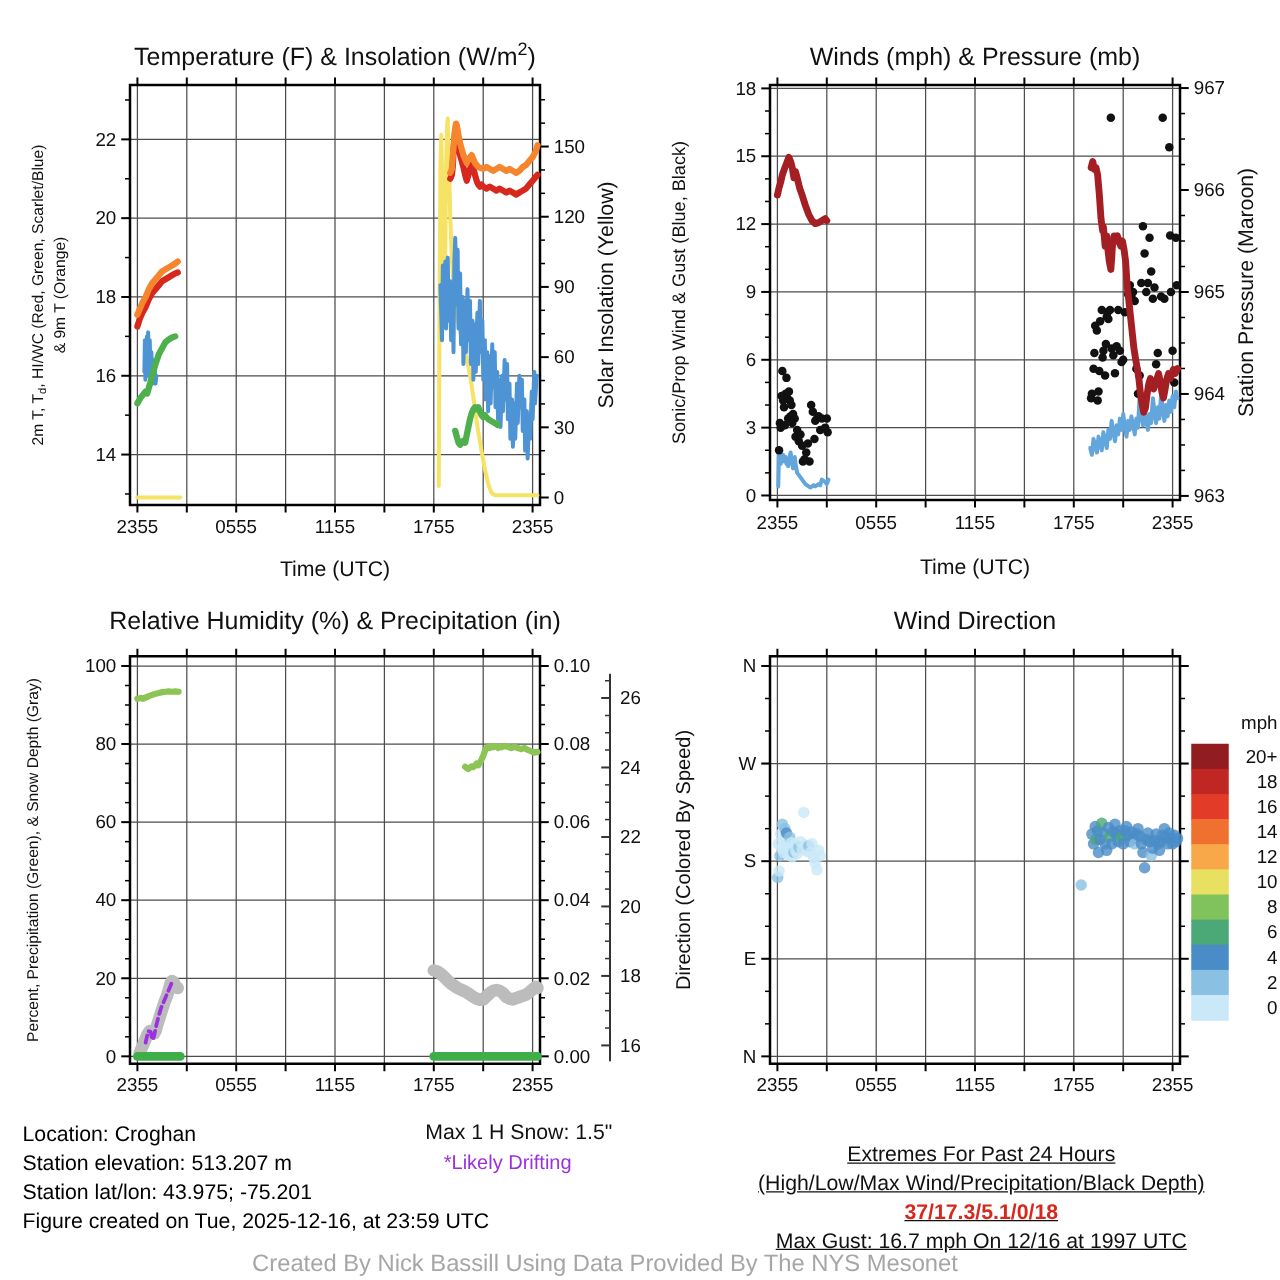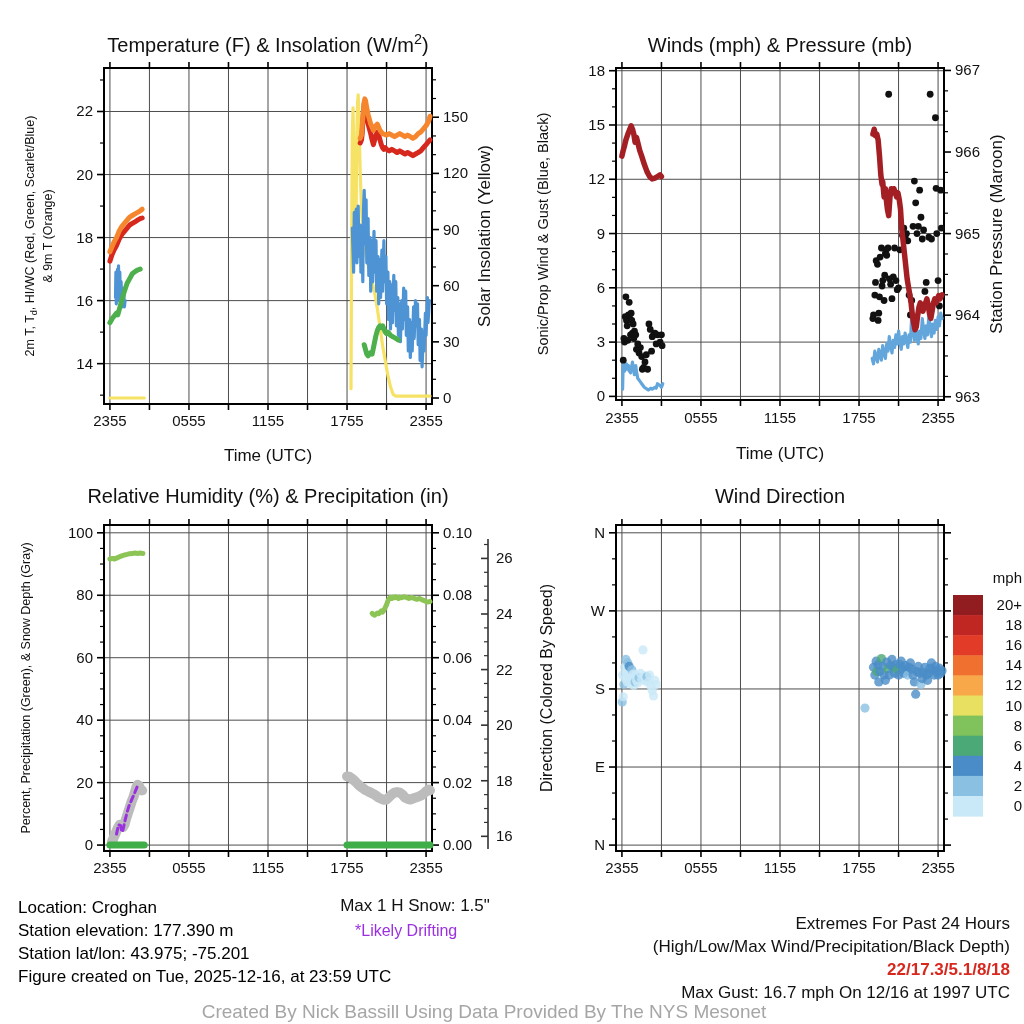--- a/index.html
+++ b/index.html
@@ -6,21 +6,21 @@
   .page{position:relative;width:1024px;height:1024px;background:#fff;overflow:hidden;
         font-family:"Liberation Sans",sans-serif;color:#111;}
   svg.panel{position:absolute;display:block;}
   #chart-0{left:0;top:0;}
   #chart-1{left:512px;top:0;}
   #chart-2{left:0;top:470px;}
   #chart-3{left:512px;top:470px;}
   .f-left{position:absolute;left:18px;top:896px;font-size:17px;line-height:23px;color:#000000;}
   .f-snow{position:absolute;left:325px;top:896px;width:180px;text-align:center;font-size:17px;color:#111;}
   .f-drift{position:absolute;left:355px;top:922px;width:160px;text-align:left;font-size:16px;color:#9b30e0;}
-  .f-right{position:absolute;left:560px;top:912px;width:450px;text-align:right;font-size:17px;line-height:23px;color:#111;}
+  .f-right{position:absolute;left:560px;top:912px;width:450px;text-align:center;font-size:17px;line-height:23px;color:#111;text-decoration:underline;}
   .f-right .extreme-vals{color:#d7281e;font-weight:bold;}
   .f-credit{position:absolute;left:0;top:1001px;width:968px;text-align:center;font-size:19px;color:#a6a6a6;}
 </style>
 </head>
 <body>
 
 <div class="page">
   <svg id="chart-0" class="panel" width="512" height="470">
       <line x1="109.92771084337349" y1="68" x2="109.92771084337349" y2="404" stroke="#4d4d4d" stroke-width="1"></line>
       <line x1="149.44578313253012" y1="68" x2="149.44578313253012" y2="404" stroke="#4d4d4d" stroke-width="1"></line>
@@ -631,29 +631,29 @@
       <rect x="441" y="285.8" width="30" height="20.6" fill="#4a8cc7"></rect>
       <text x="510" y="300.85" text-anchor="end" font-size="15" fill="#111">4</text>
       <rect x="441" y="305.9" width="30" height="20.6" fill="#8ac0e2"></rect>
       <text x="510" y="320.95" text-anchor="end" font-size="15" fill="#111">2</text>
       <rect x="441" y="326" width="30" height="20.6" fill="#c9e8f8"></rect>
       <text x="510" y="341.05" text-anchor="end" font-size="15" fill="#111">0</text>
     </svg>
 
   <div class="f-left">
     <div>Location: Croghan</div>
-    <div>Station elevation: 177.390 m</div>
+    <div>Station elevation: 513.207 m</div>
     <div>Station lat/lon: 43.975; -75.201</div>
     <div>Figure created on Tue, 2025-12-16, at 23:59 UTC</div>
   </div>
 
   <div class="f-snow">Max 1 H Snow: 1.5"</div>
   <div class="f-drift">*Likely Drifting</div>
 
   <div class="f-right">
     <div>Extremes For Past 24 Hours</div>
     <div>(High/Low/Max Wind/Precipitation/Black Depth)</div>
-    <div class="extreme-vals">22/17.3/5.1/8/18</div>
+    <div class="extreme-vals">37/17.3/5.1/0/18</div>
     <div>Max Gust: 16.7 mph On 12/16 at 1997 UTC</div>
   </div>
 
   <div class="f-credit">Created By Nick Bassill Using Data Provided By The NYS Mesonet</div>
 </div>
 
 </body></html>

